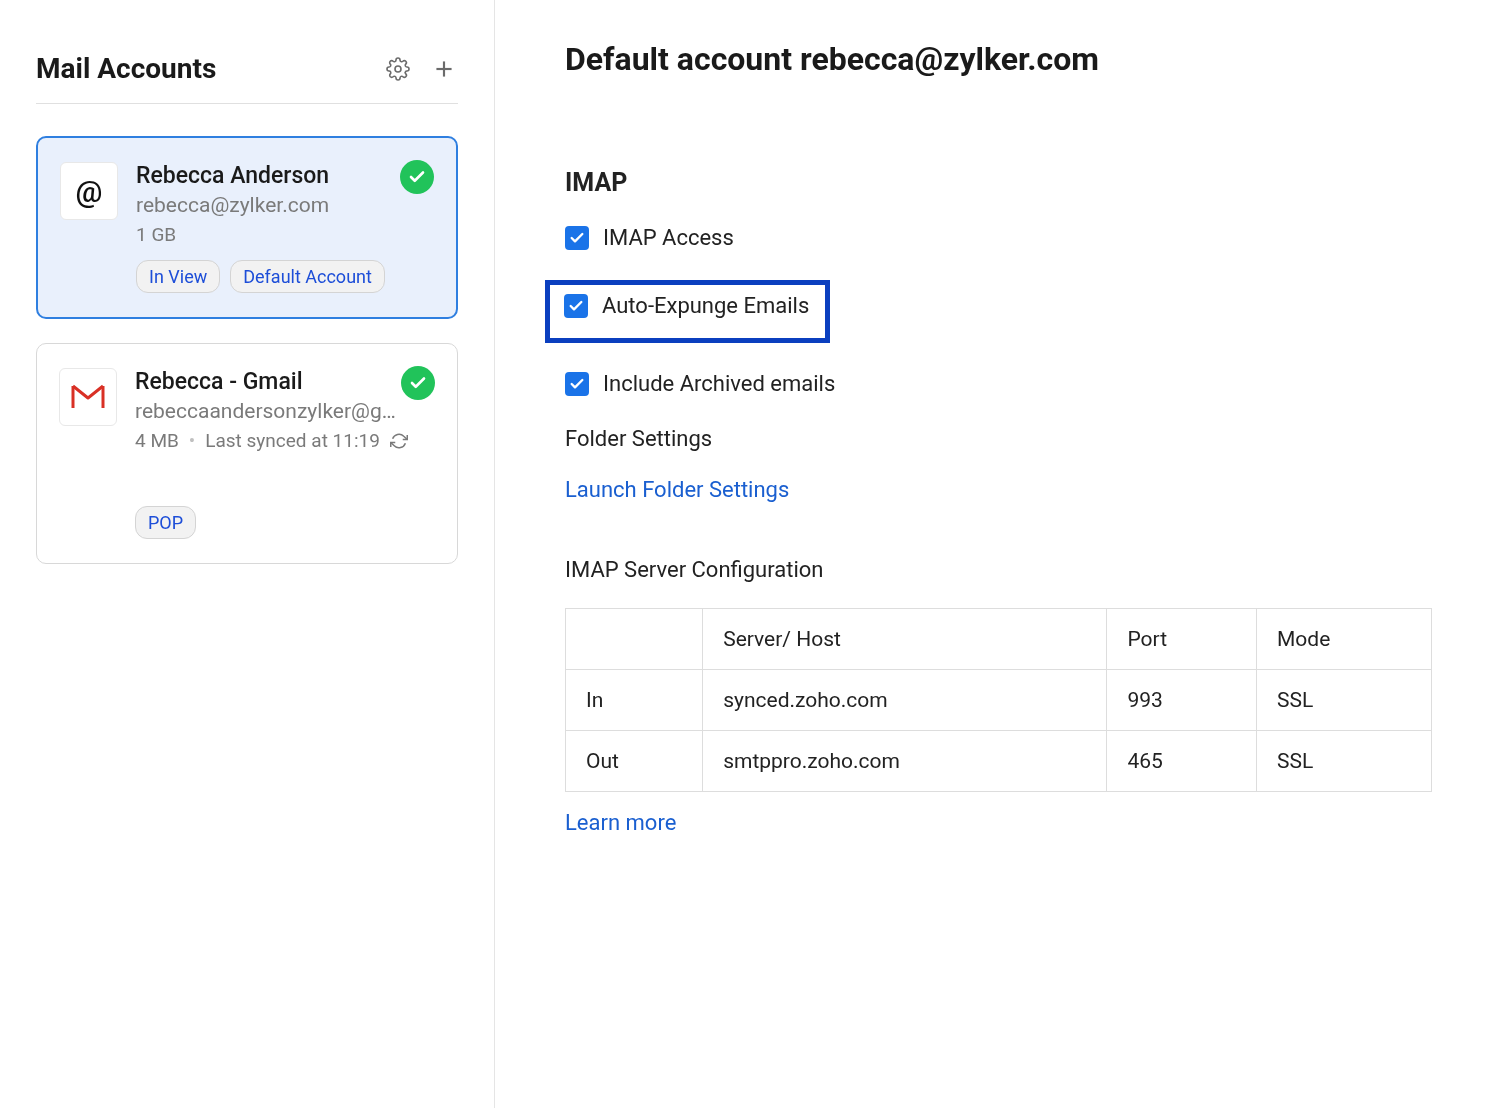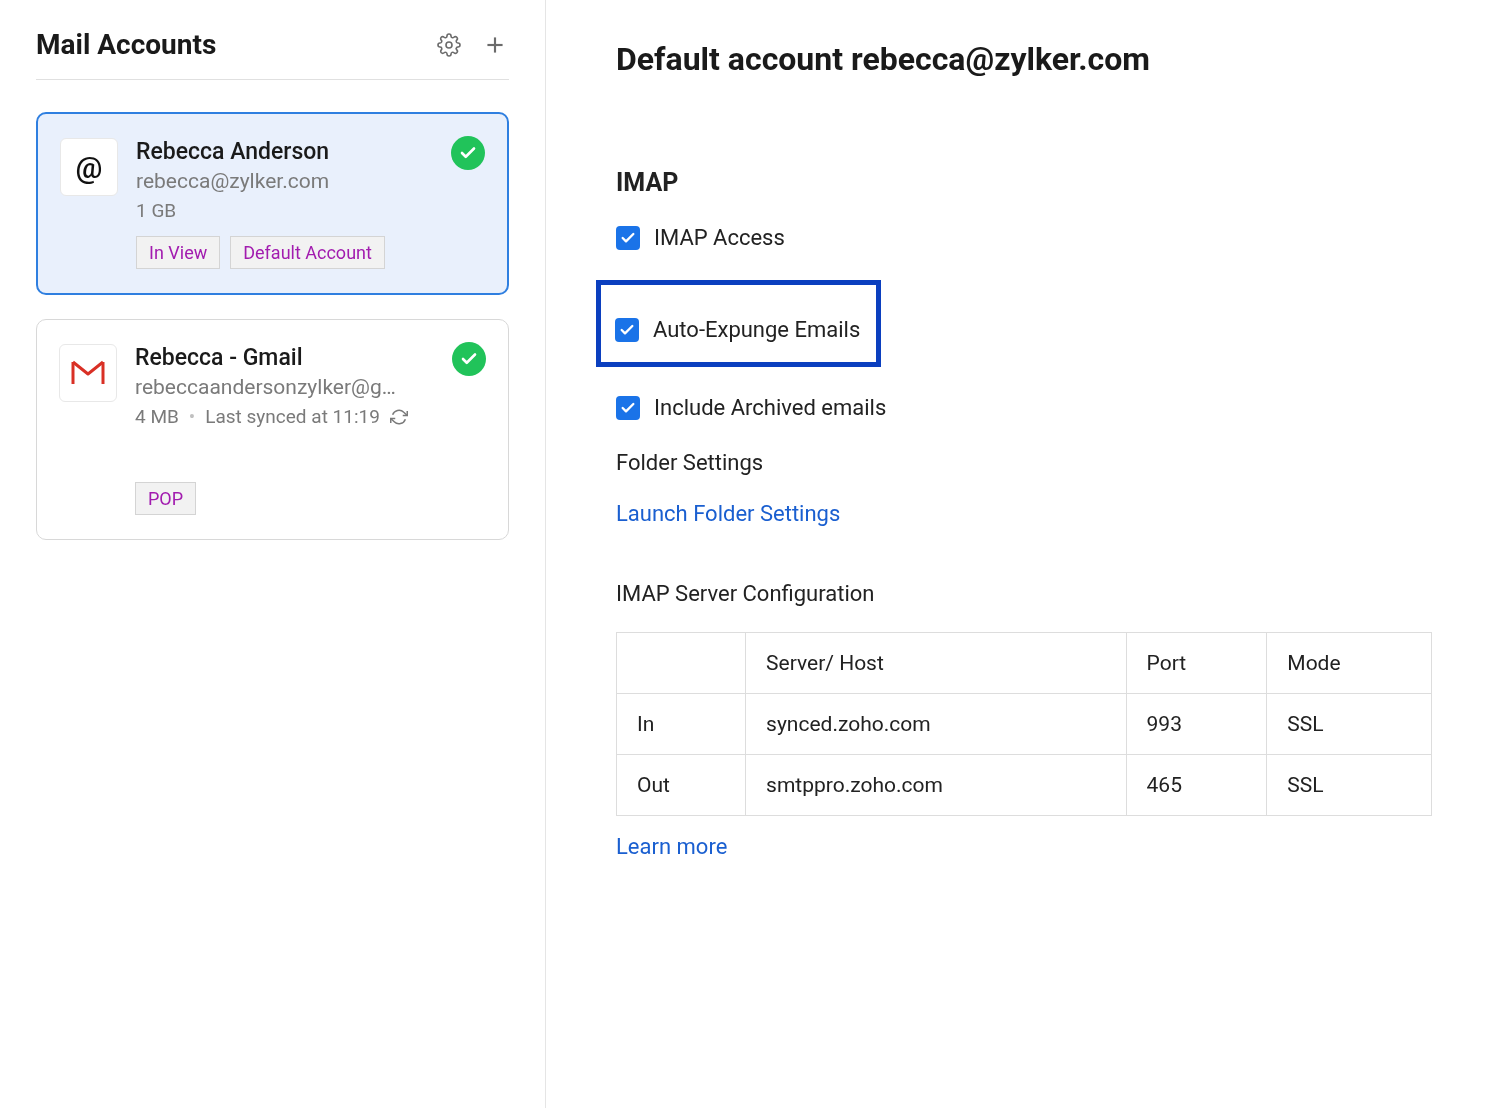--- a/index.html
+++ b/index.html
@@ -9,22 +9,22 @@
     }
     body {
       font-family: -apple-system, BlinkMacSystemFont, "Segoe UI", Roboto, "Helvetica Neue", Arial, sans-serif;
       background: #fff;
       color: #111;
       display: flex;
       width: 1502px;
       height: 1108px;
     }
     .sidebar {
-      width: 546px;
-      padding: 28px 36px;
+      width: 495px;
+      padding: 52px 36px;
       border-right: 1px solid #e5e5e5;
     }
     .sidebar-header {
       display: flex;
       align-items: center;
       justify-content: space-between;
       padding-bottom: 18px;
       border-bottom: 1px solid #e0e0e0;
       margin-bottom: 32px;
     }
@@ -102,23 +102,23 @@
       color: #c0c0c0;
     }
     .badges {
       display: flex;
       gap: 10px;
       flex-wrap: wrap;
     }
     .badge {
       border: 1px solid #d4d4d4;
       background: #f2f2f2;
-      color: #a21caf;
+      color: #1d4ed8;
       padding: 5px 12px;
-      border-radius: 0;
+      border-radius: 12px;
       font-size: 18px;
     }
     .status-check {
       position: absolute;
       top: 22px;
       right: 22px;
       width: 34px;
       height: 34px;
       border-radius: 50%;
       background: #21c35a;
@@ -154,21 +154,21 @@
     .checkbox-row {
       display: flex;
       align-items: center;
       gap: 14px;
       margin-bottom: 30px;
       font-size: 22px;
       color: #222;
     }
     .checkbox-row.highlighted {
       border: 5px solid #0b3fbf;
-      padding: 32px 16px 20px 14px;
+      padding: 8px 16px 20px 14px;
       margin-left: -20px;
       width: fit-content;
       margin-bottom: 28px;
     }
     .checkbox {
       width: 24px;
       height: 24px;
       border-radius: 4px;
       background: #1a73e8;
       display: flex;

